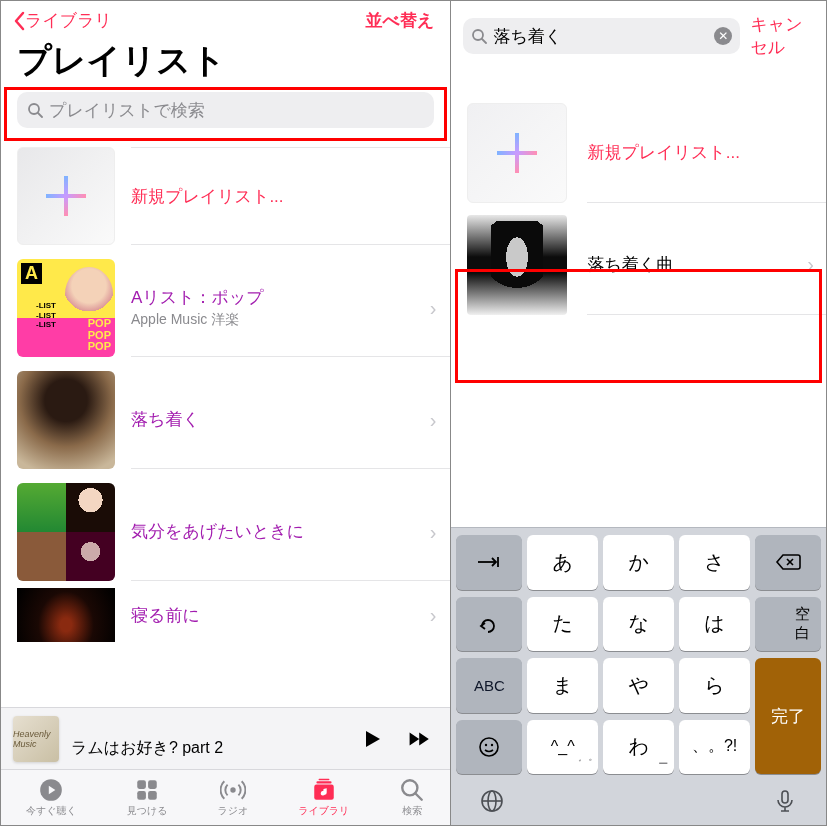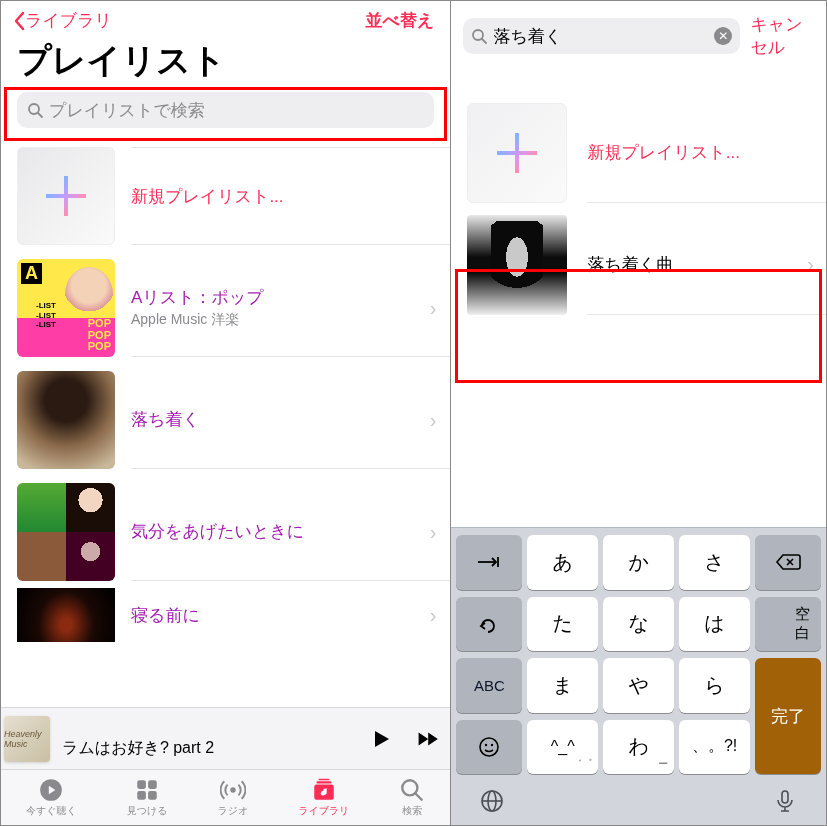--- a/index.html
+++ b/index.html
@@ -38,21 +38,21 @@
     .art.img1 .face { position:absolute; right:2px; top:8px; width:48px; height:54px; border-radius:50% 50% 40% 40%; background:radial-gradient(circle at 50% 35%, #f4d2b8 40%, #d99 60%, transparent 60%); }
     .art.img1 .lst { position:absolute; left:19px; top:42px; font-size:8px; color:#000; font-weight:700; line-height:1.2;}
     .art.img2 { background: radial-gradient(circle at 50% 30%, #2a1a12 25%, #8a6a4a 55%, #c9b79a 90%); }
     .art.img3 { display:grid; grid-template-columns:1fr 1fr; grid-template-rows:1fr 1fr; }
     .art.img3 div:nth-child(1){ background: linear-gradient(#5a3,#283); }
     .art.img3 div:nth-child(2){ background: radial-gradient(circle at 50% 35%, #f3d6c2 30%, #1a0c06 30%, #1a0c06 100%); }
     .art.img3 div:nth-child(3){ background: #8a5a3a; }
     .art.img3 div:nth-child(4){ background: radial-gradient(circle at 50% 40%, #caa 25%, #402 25%); }
     .art.img4 { background: radial-gradient(ellipse at 50% 60%, #8a2a10 8%, #1a0804 40%, #000 80%); }
     
-    .nowplay { height: 62px; background: #f4f4f6; border-top: 0.5px solid #d8d8dc; display: flex; align-items: center; padding: 0 3px; gap:12px;}
+    .nowplay { height: 62px; background: #f4f4f6; border-top: 0.5px solid #d8d8dc; display: flex; align-items: center; padding: 0 12px; gap:12px;}
     .nowplay .np-art { width: 46px; height: 46px; border-radius: 4px; background: linear-gradient(135deg,#e6dfd0,#c9bfa4); box-shadow: 0 1px 3px rgba(0,0,0,.15); display:flex; align-items:center; justify-content:center; font-size:9px; color:#6a5a3a; font-style:italic;}
     .nowplay .np-title { flex:1; font-size: 16px; margin-top: 20px; }
     .nowplay .np-ctrl { display:flex; gap:24px; padding-right:6px; }
     .nowplay svg { width: 24px; height: 24px; }
     
     .tabbar { height: 56px; background: #f7f7f9; border-top: 0.5px solid #d8d8dc; display: flex; justify-content: space-around; align-items: center; }
     .tab { display:flex; flex-direction:column; align-items:center; gap:2px; color:#8a8a8e; font-size:10px; cursor:pointer; }
     .tab.active { color:#ff2d55; }
     .tab .ticon { width:26px; height:24px; display:flex; align-items:center; justify-content:center; }
     

